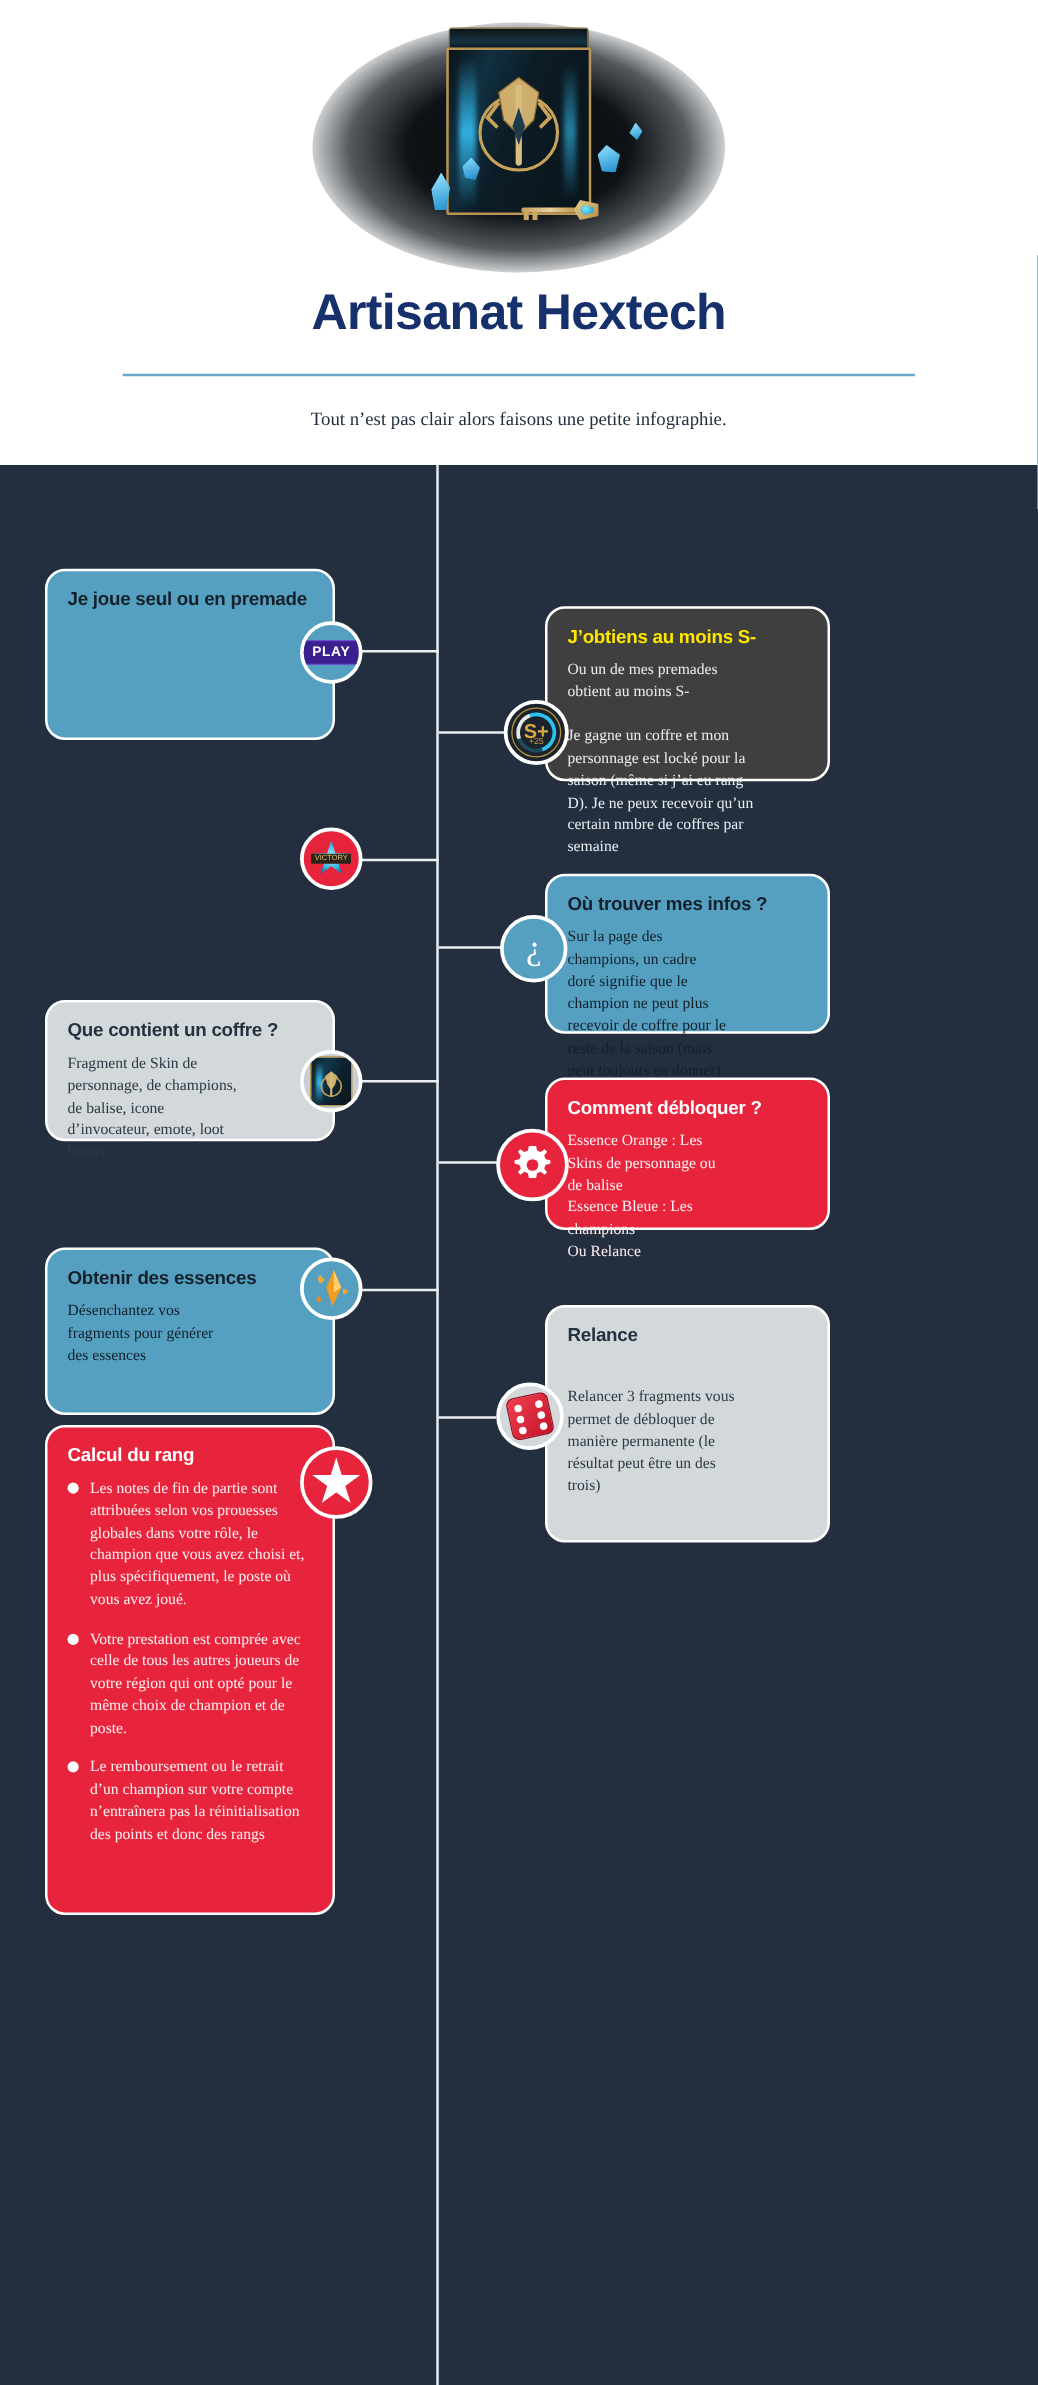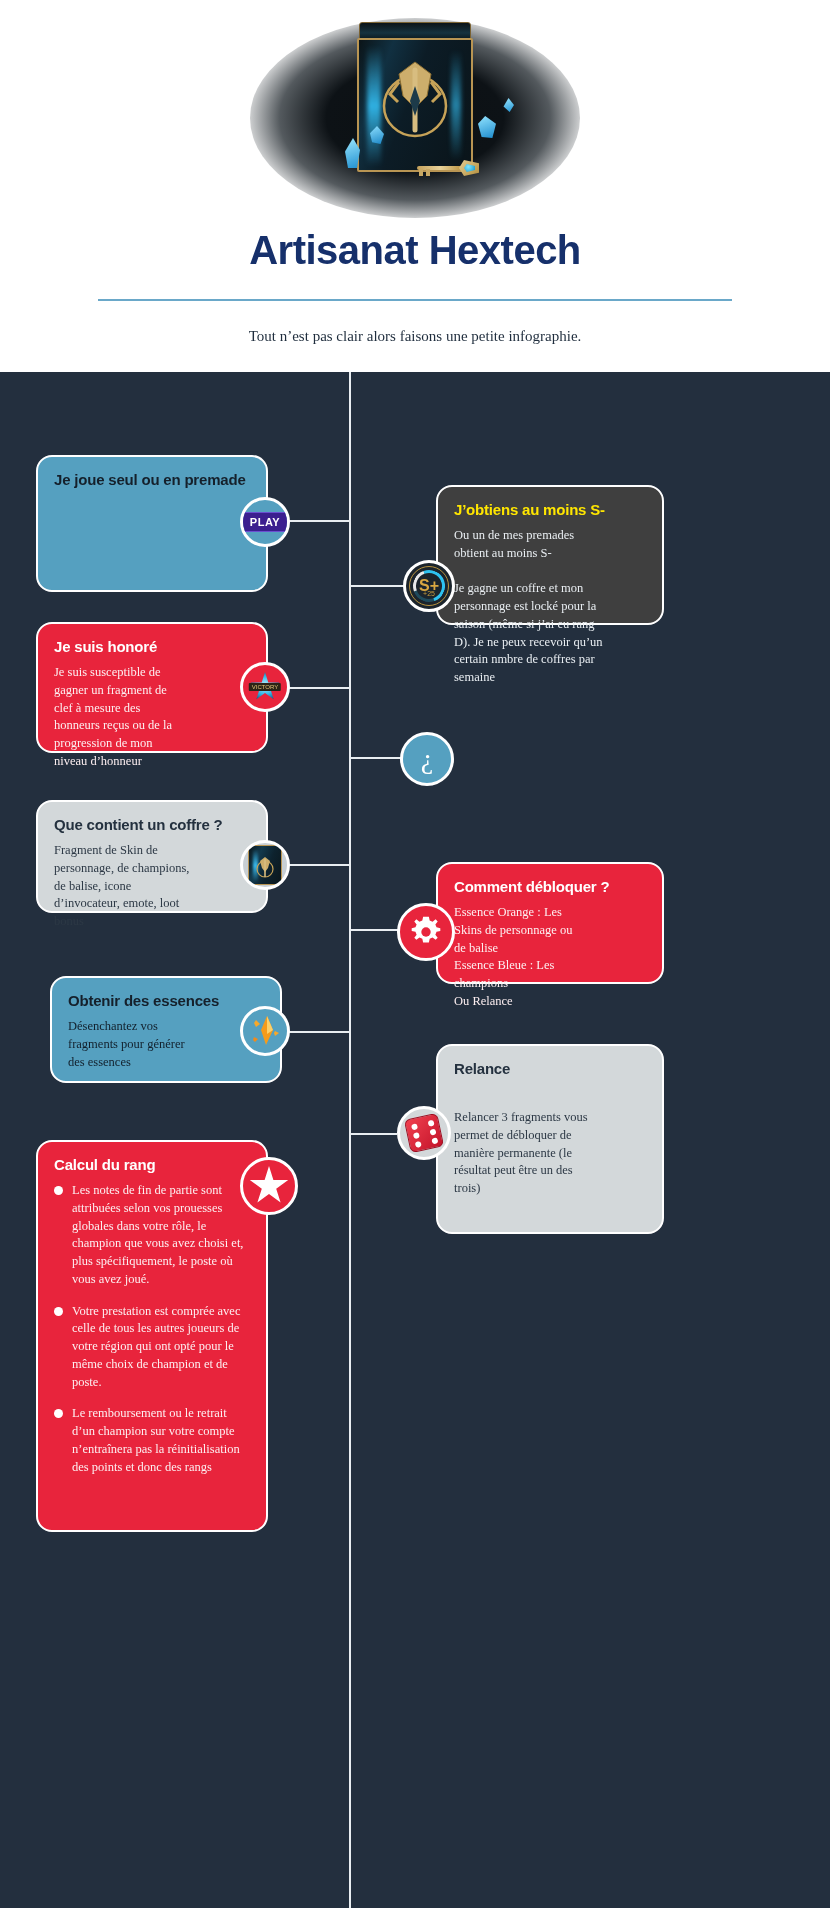--- a/index.html
+++ b/index.html
@@ -399,34 +399,35 @@
 certain nmbre de coffres par
 semaine</div>
     </div>
     <div class="badge badge-rank" style="left:403px; top:188px; width:52px; height:52px;">
       <div class="rank-ring2"></div>
       <div class="rank-ring"></div>
       <span class="rank-letter">S+</span>
       <span class="rank-pts">+25</span>
     </div>
 
-    <div class="card red" style="left:36px; top:250px; width:232px; height:131px;">
-      <div class="card-title">Je suis honoré</div>
-      <div class="card-body">Je suis susceptible de
-gagner un fragment de
-clef à mesure des
-honneurs reçus ou de la
-progression de mon
-niveau d’honneur</div>
-    </div>
     <div class="badge badge-honor" style="left:240px; top:290px; width:50px; height:50px;">
       <div class="honor-star"></div>
       <span class="honor-label">VICTORY</span>
     </div>
 
+    <div class="card blue" style="left:436px; top:327px; width:228px; height:128px;">
+      <div class="card-title">Où trouver mes infos ?</div>
+      <div class="card-body">Sur la page des
+champions, un cadre
+doré signifie que le
+champion ne peut plus
+recevoir de coffre pour le
+reste de la saison (mais
+peut toujours en donner)</div>
+    </div>
     <div class="badge badge-info" style="left:400px; top:360px; width:54px; height:54px;">
       <span>¿</span>
     </div>
 
     <div class="card grey" style="left:36px; top:428px; width:232px; height:113px;">
       <div class="card-title">Que contient un coffre ?</div>
       <div class="card-body">Fragment de Skin de
 personnage, de champions,
 de balise, icone
 d’invocateur, emote, loot
@@ -451,21 +452,21 @@
 champions
 Ou  Relance</div>
     </div>
     <div class="badge badge-gear" style="left:397px; top:531px; width:58px; height:58px;">
       <svg class="gear-icon" viewBox="0 0 40 40">
         <path fill="#ffffff" d="M20 3 l3.2 0 0.9 4.2 3.2 1.3 3.4-2.6 2.3 2.3 -2.6 3.4 1.3 3.2 4.2 0.9 0 3.2 -4.2 0.9 -1.3 3.2 2.6 3.4 -2.3 2.3 -3.4-2.6 -3.2 1.3 -0.9 4.2 -3.2 0 -3.2 0 -0.9-4.2 -3.2-1.3 -3.4 2.6 -2.3-2.3 2.6-3.4 -1.3-3.2 -4.2-0.9 0-3.2 4.2-0.9 1.3-3.2 -2.6-3.4 2.3-2.3 3.4 2.6 3.2-1.3 0.9-4.2z"></path>
         <circle cx="20" cy="20" r="5.2" fill="#e8243c"></circle>
       </svg>
     </div>
 
-    <div class="card blue" style="left:36px; top:604px; width:232px; height:107px;margin-left:14px;">
+    <div class="card blue" style="left:36px; top:626px; width:232px; height:134px;">
       <div class="card-title">Obtenir des essences</div>
       <div class="card-body">Désenchantez vos
 fragments pour générer
 des essences</div>
     </div>
     <div class="badge badge-essence" style="left:240px; top:634px; width:50px; height:50px;">
       <svg class="essence-icon" viewBox="0 0 34 34">
         <path d="M19 2 L25 16 L18 31 L13 16 Z" fill="#f59b1c"></path>
         <path d="M19 2 L25 16 L19 20 Z" fill="#fcd06a"></path>
         <path d="M8 6 L12 10 L8 13 L6 9 Z" fill="#f7a82a"></path>

